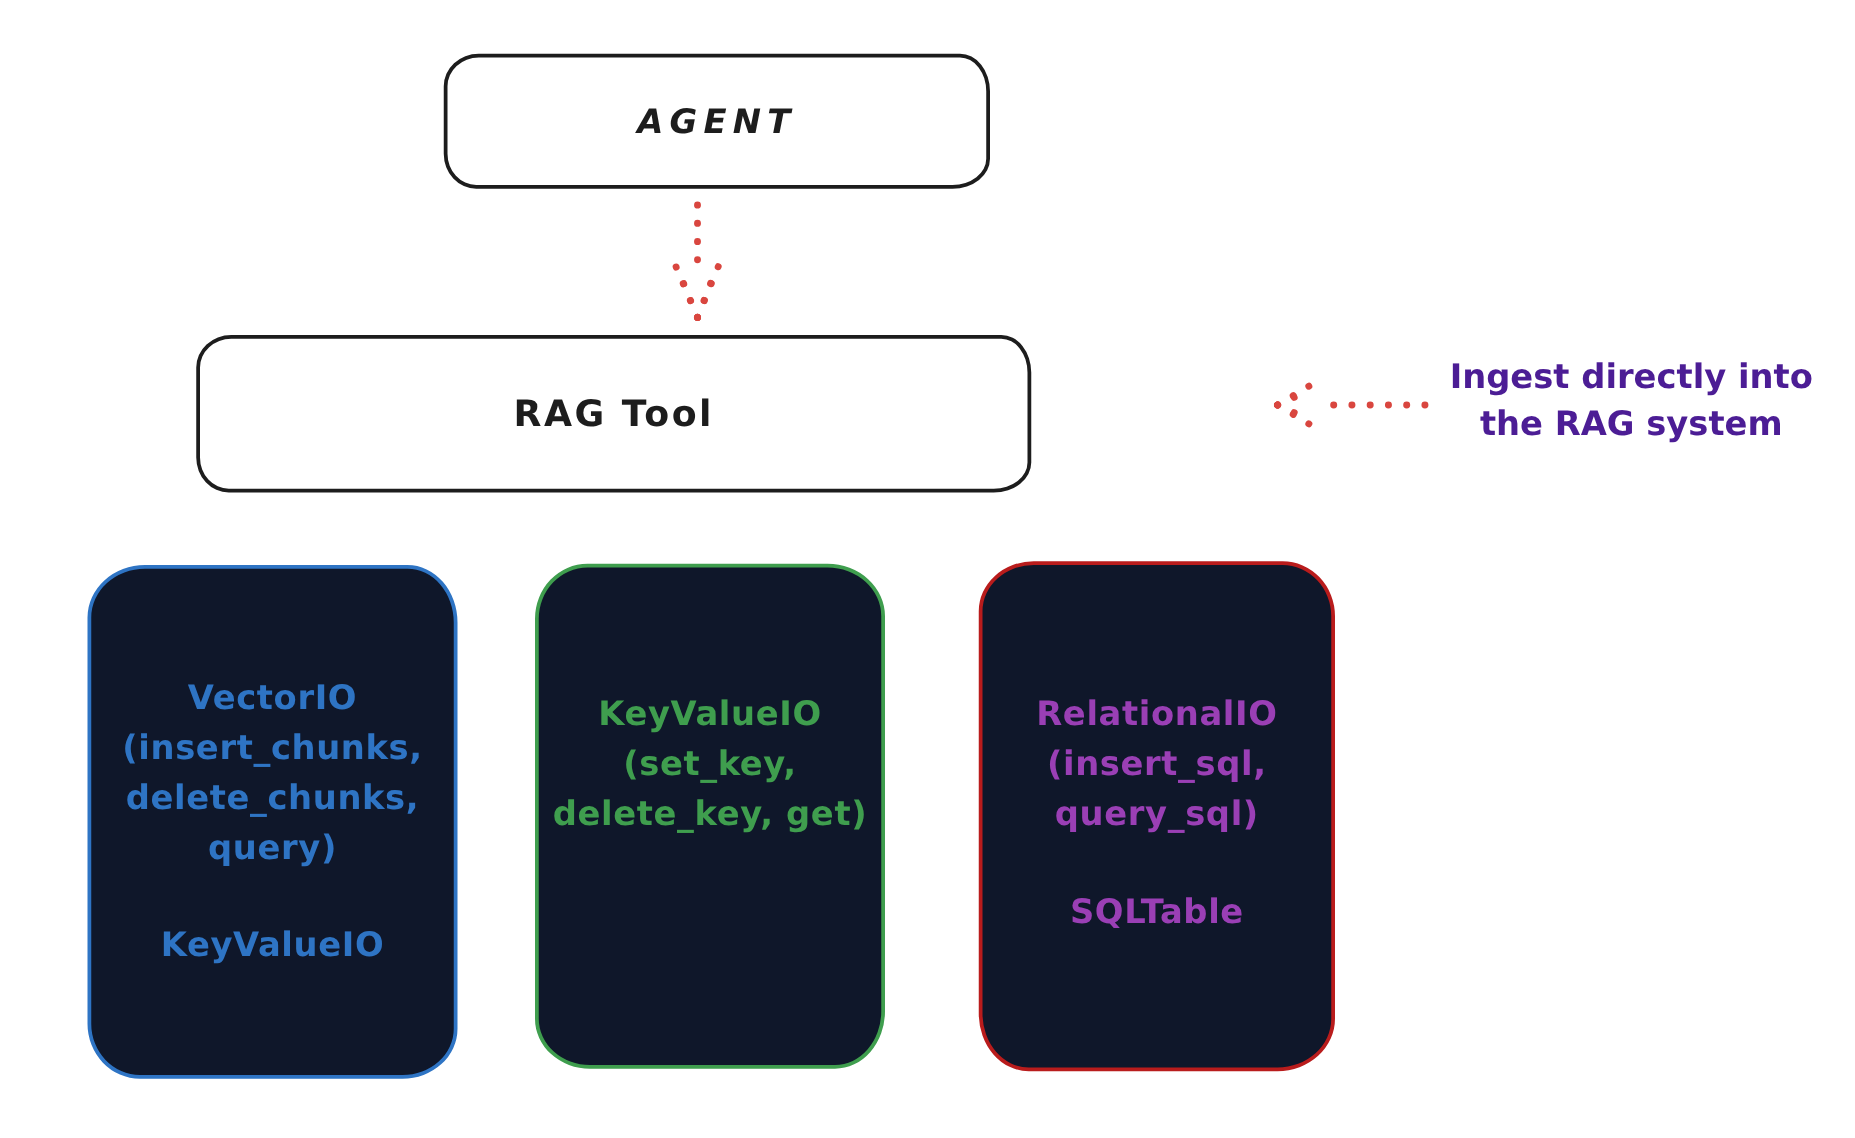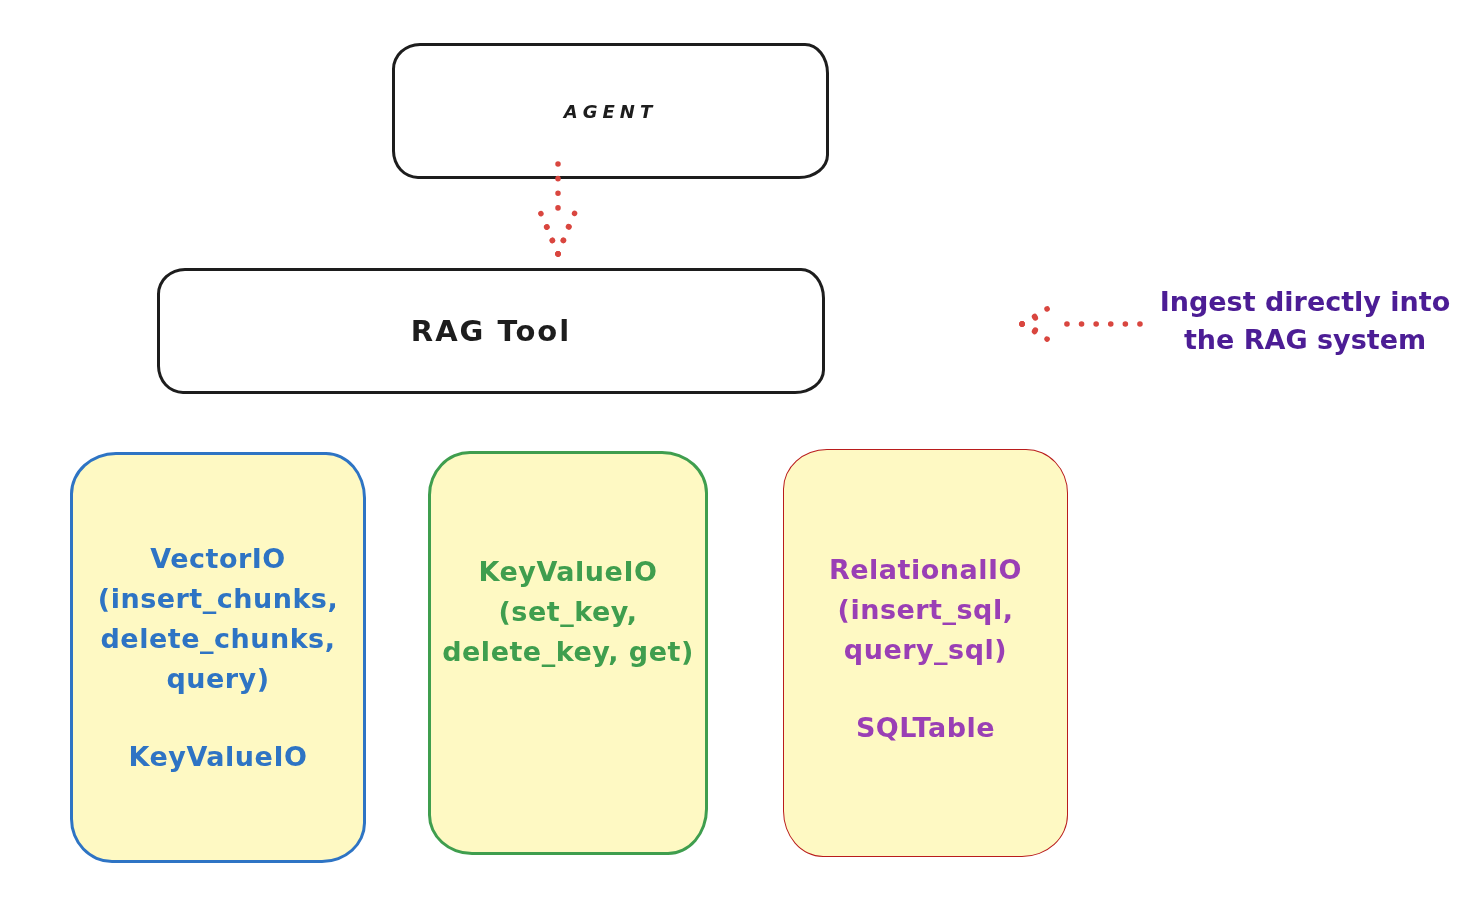--- a/index.html
+++ b/index.html
@@ -22,55 +22,55 @@
     justify-content: center;
     background: #ffffff;
     box-sizing: border-box;
   }
   .black-box {
     border: 3.5px solid #1d1d1d;
     border-radius: 28px 24px 30px 26px / 26px 30px 24px 28px;
     color: #1d1d1d;
   }
   #agent-box {
-    left: 355px; top: 43px; width: 437px; height: 136px;
-    font-size: 18px; font-weight: 700; font-style: italic; letter-spacing: 5px; margin-left: 37px;
+    left: 355px; top: 43px; width: 437px; height: 108px;
+    font-size: 27px; font-weight: 700; font-style: italic; letter-spacing: 5px;
   }
   #rag-box {
     left: 157px; top: 268px; width: 668px; height: 126px;
     font-size: 29px; font-weight: 600; letter-spacing: 2px;
   }
   .backend-box {
     flex-direction: column;
     justify-content: flex-start;
     text-align: center;
     font-size: 27px;
     font-weight: 600;
     line-height: 40px;
     letter-spacing: 0.5px;
-    background: #fef9c3;
+    background: #0f172a;
   }
   .multiline { white-space: pre-line; }
   #vector-box {
     left: 70px; top: 452px; width: 296px; height: 411px;
     border: 3px solid #2e74c4;
     border-radius: 46px 40px 44px 42px / 42px 46px 40px 44px;
     color: #2e74c4;
     padding-top: 84px;
   }
   #keyvalue-box {
     left: 428px; top: 451px; width: 280px; height: 404px;
     border: 3px solid #3f9e4e;
     border-radius: 42px 46px 40px 44px / 44px 42px 46px 40px;
     color: #3f9e4e;
     padding-top: 98px;
   }
   #relational-box {
     left: 783px; top: 449px; width: 285px; height: 408px;
-    border: 1px solid #b91c1c;
+    border: 3px solid #b91c1c;
     border-radius: 44px 42px 46px 40px / 40px 44px 42px 46px;
     color: #9a3fb5;
     padding-top: 100px;
   }
   .index-label { margin-top: 38px; }
   .arrow-svg { position: absolute; }
   #arrow-down-svg { left: 526px; top: 158px; }
   #arrow-left-svg { left: 1010px; top: 296px; }
   .dotted {
     fill: none;

